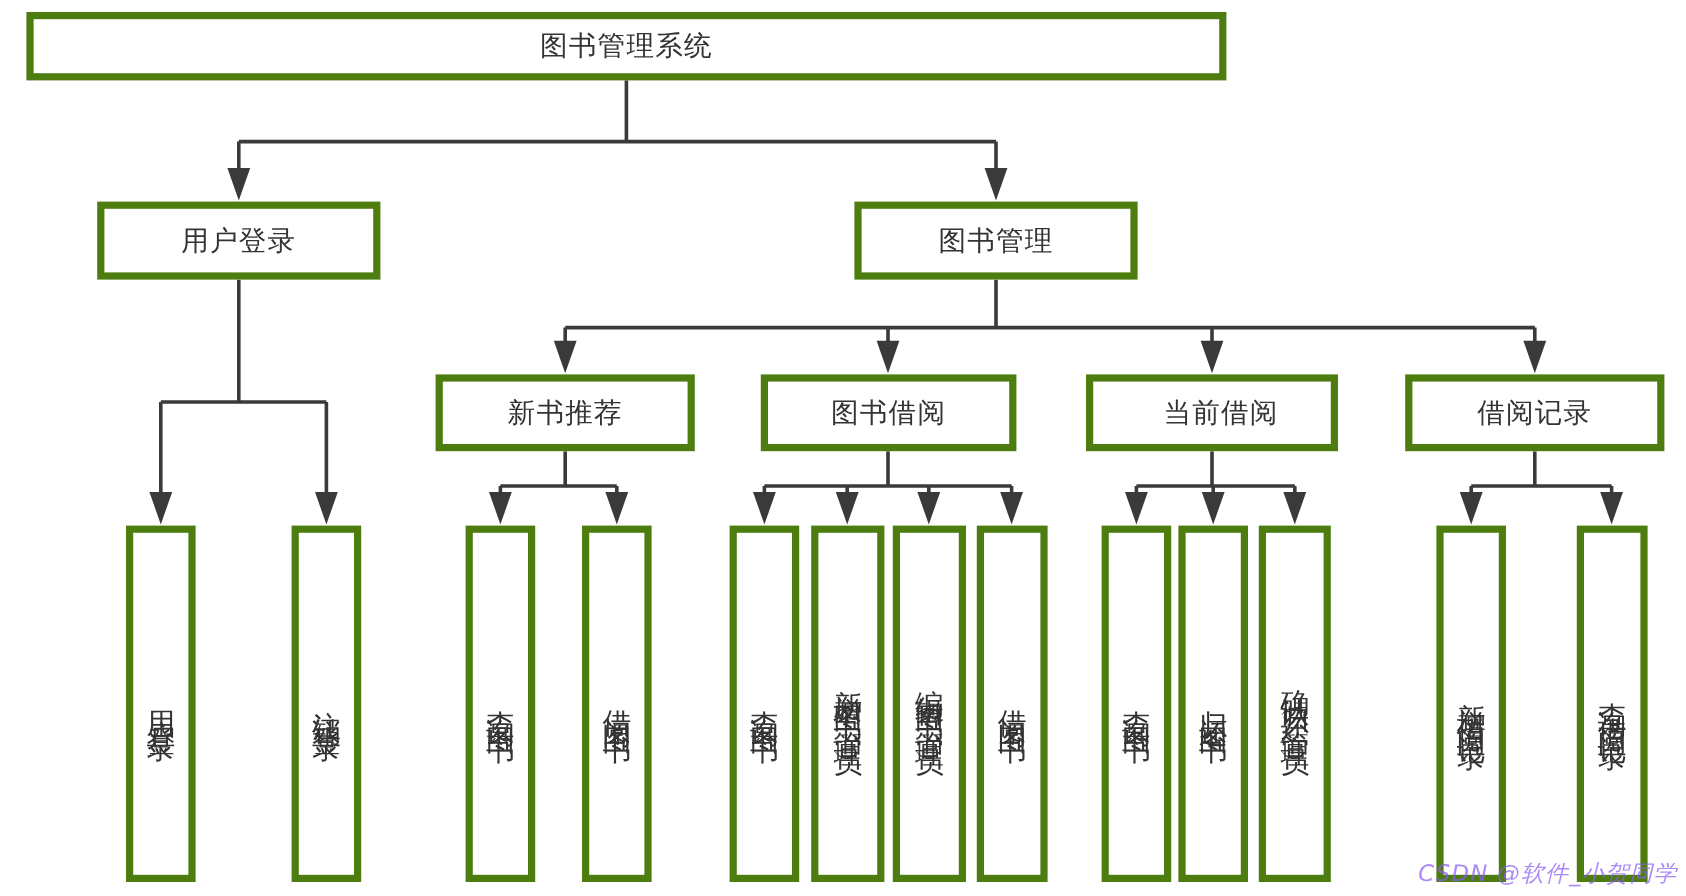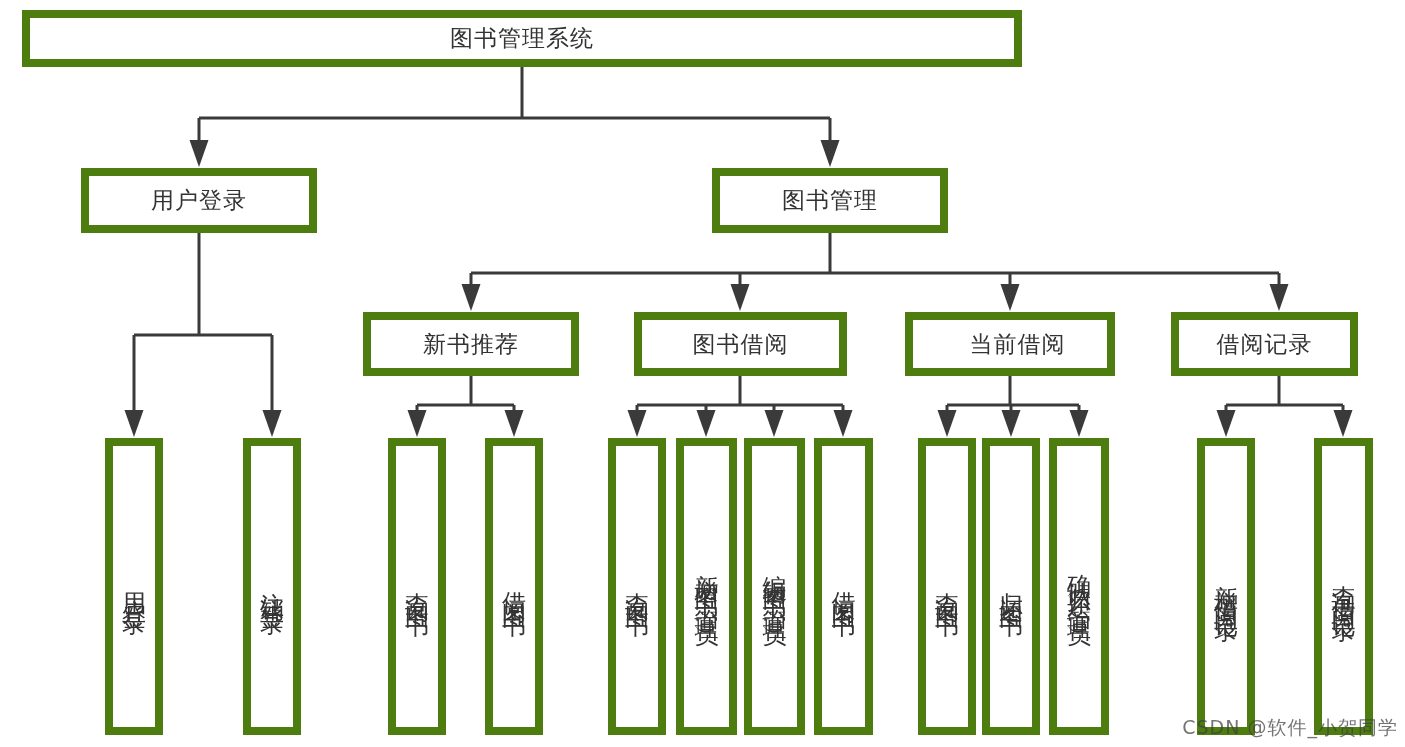--- a/index.html
+++ b/index.html
@@ -17,21 +17,21 @@
   }
   #connectors {
     position: absolute;
     left: 0;
     top: 0;
     z-index: 1;
   }
   .node {
     position: absolute;
     box-sizing: border-box;
-    border: 8px solid #4d7c0f;
+    border: 6px solid #4d7c0f;
     background: #ffffff;
     display: flex;
     align-items: center;
     justify-content: center;
     z-index: 2;
   }
   .node .hlabel {
     font-size: 23px;
     color: #333333;
     letter-spacing: 1px;
@@ -45,25 +45,26 @@
     color: #333333;
     letter-spacing: 7px;
     line-height: 1;
     white-space: nowrap;
   }
   #watermark {
     position: absolute;
     right: 7px;
     bottom: 6px;
     font-size: 19px;
-    color: #404040;
+    color: #8b5cf6;
     opacity: 0.72;
     letter-spacing: 1px;
     z-index: 3;
     white-space: nowrap;
+    font-style: italic;
   }
 </style>
 </head>
 <body>
 
 <div id="canvas">
 
   <svg id="connectors" width="1405" height="747" viewBox="0 0 1405 747">
     <defs>
       <polygon id="arrow" points="0,0 -9.5,-27 9.5,-27"></polygon>
@@ -120,21 +121,21 @@
 
   <div class="node" style="left:363px; top:312px; width:216px; height:64px;text-align:center;">
     <span class="hlabel">新书推荐</span>
   </div>
   <div class="node" style="left:634px; top:312px; width:213px; height:64px;">
     <span class="hlabel">图书借阅</span>
   </div>
   <div class="node" style="left:905px; top:312px; width:210px; height:64px;padding-left:15px;">
     <span class="hlabel">当前借阅</span>
   </div>
-  <div class="node" style="left:1171px; top:312px; width:187px; height:64px;">
+  <div class="node" style="left:1171px; top:312px; width:216px; height:64px;">
     <span class="hlabel">借阅记录</span>
   </div>
 
   <div class="node leaf" style="left:105px; top:438px; width:58px; height:297px;">
     <span class="vlabel">用户登录</span>
   </div>
   <div class="node leaf" style="left:243px; top:438px; width:58px; height:297px;">
     <span class="vlabel">注销登录</span>
   </div>
   <div class="node leaf" style="left:388px; top:438px; width:58px; height:297px;">

